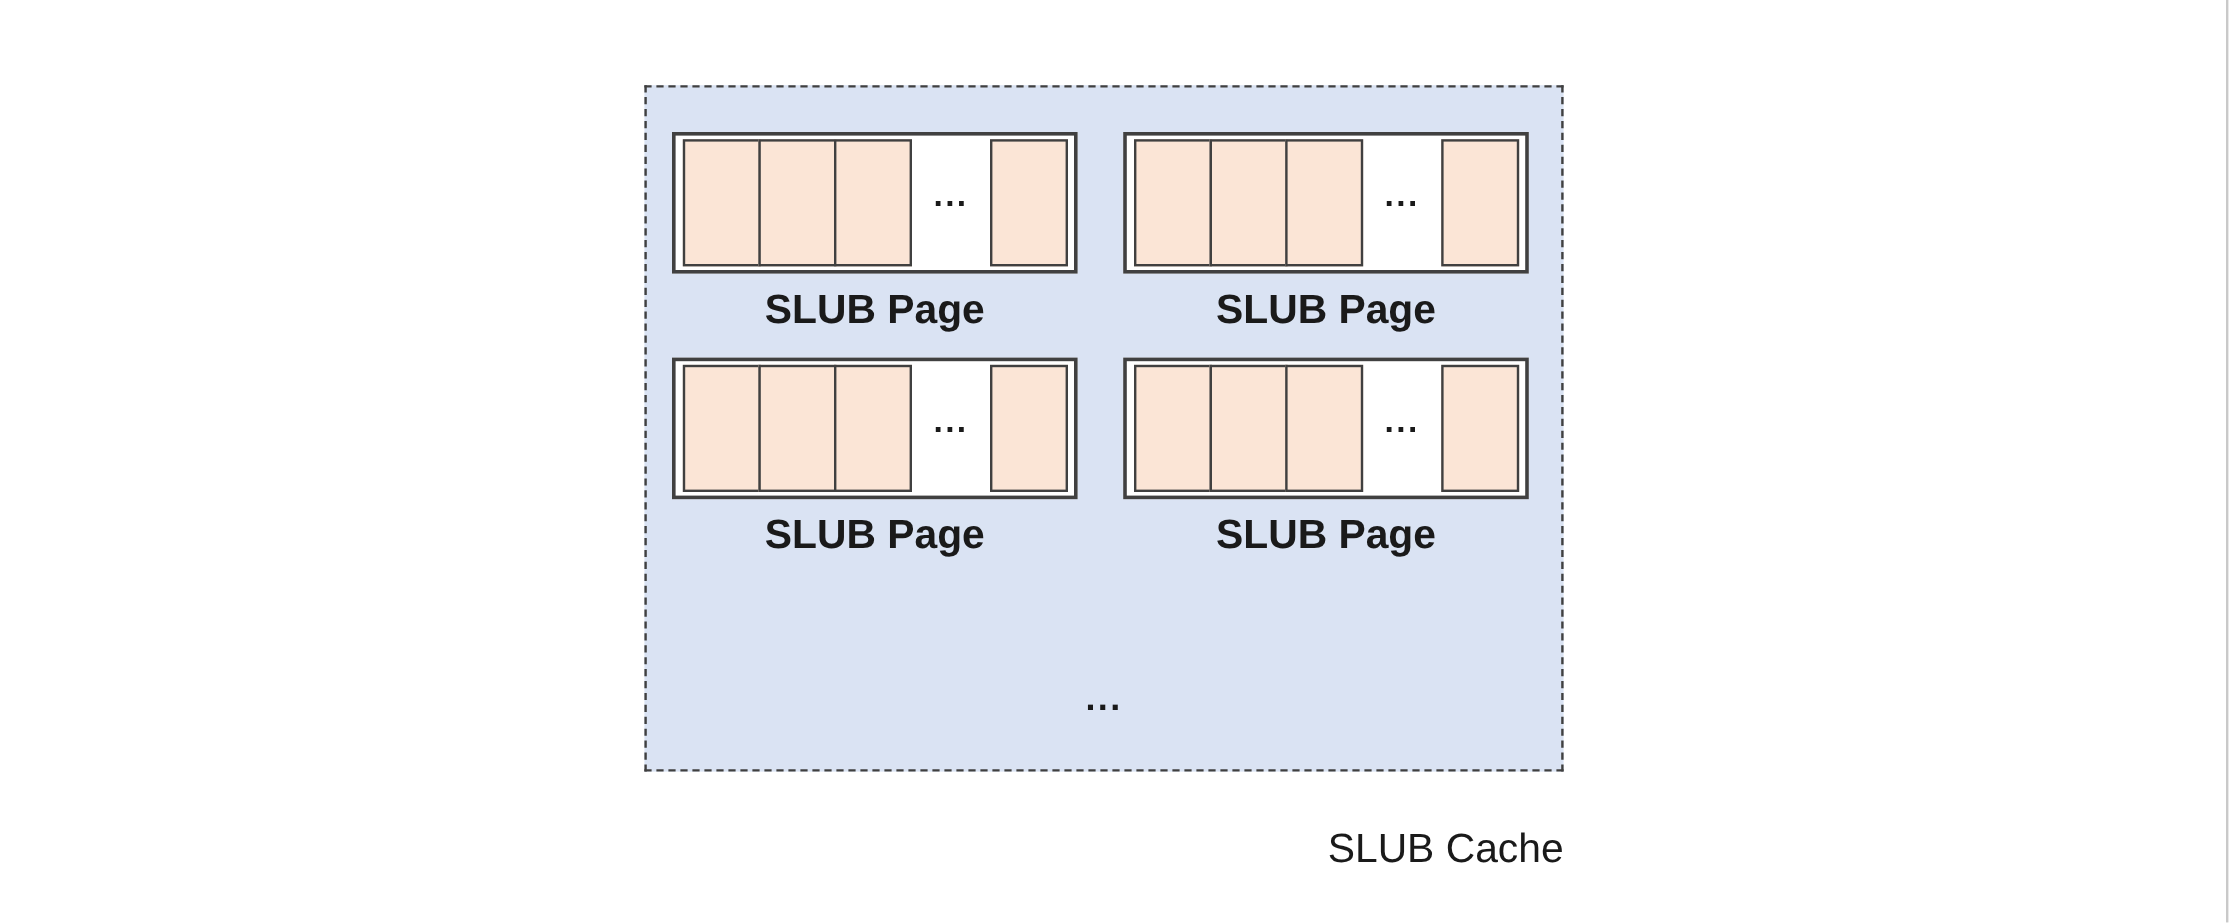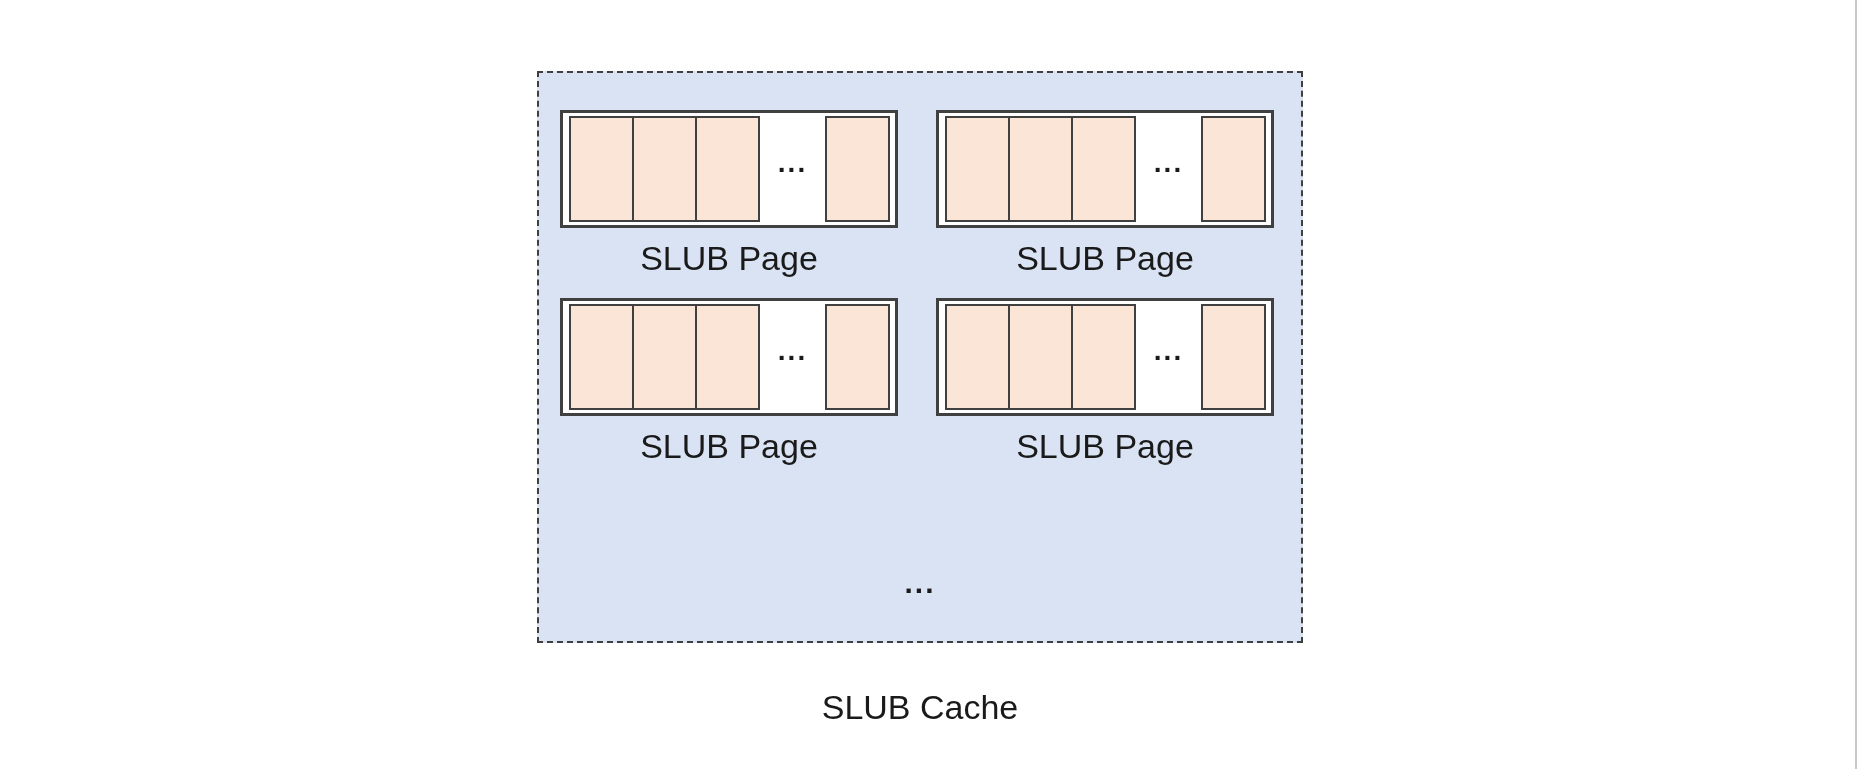--- a/index.html
+++ b/index.html
@@ -74,39 +74,40 @@
     color: var(--text, #1a1a1a);
     line-height: 1;
     transform: translateY(-6px);
   }
   .page-label {
     margin-top: 11px;
     text-align: center;
     font-size: 34px;
     line-height: 1.15;
     color: var(--text, #1a1a1a);
+    font-weight: bold;
   }
   .cache-ellipsis {
     position: absolute;
     left: 0;
     width: 100%;
     top: 495px;
     text-align: center;
     font-size: 30px;
     font-weight: 700;
     letter-spacing: 2px;
     line-height: 1;
     color: var(--text, #1a1a1a);
   }
   .cache-label {
     position: absolute;
     left: 537px;
     top: 688px;
     width: 766px;
-    text-align: center;
+    text-align: right;
     font-size: 34px;
     line-height: 1.15;
     color: var(--text, #1a1a1a);
   }
 </style>
 </head>
 <body>
 
 <div class="canvas">
 

